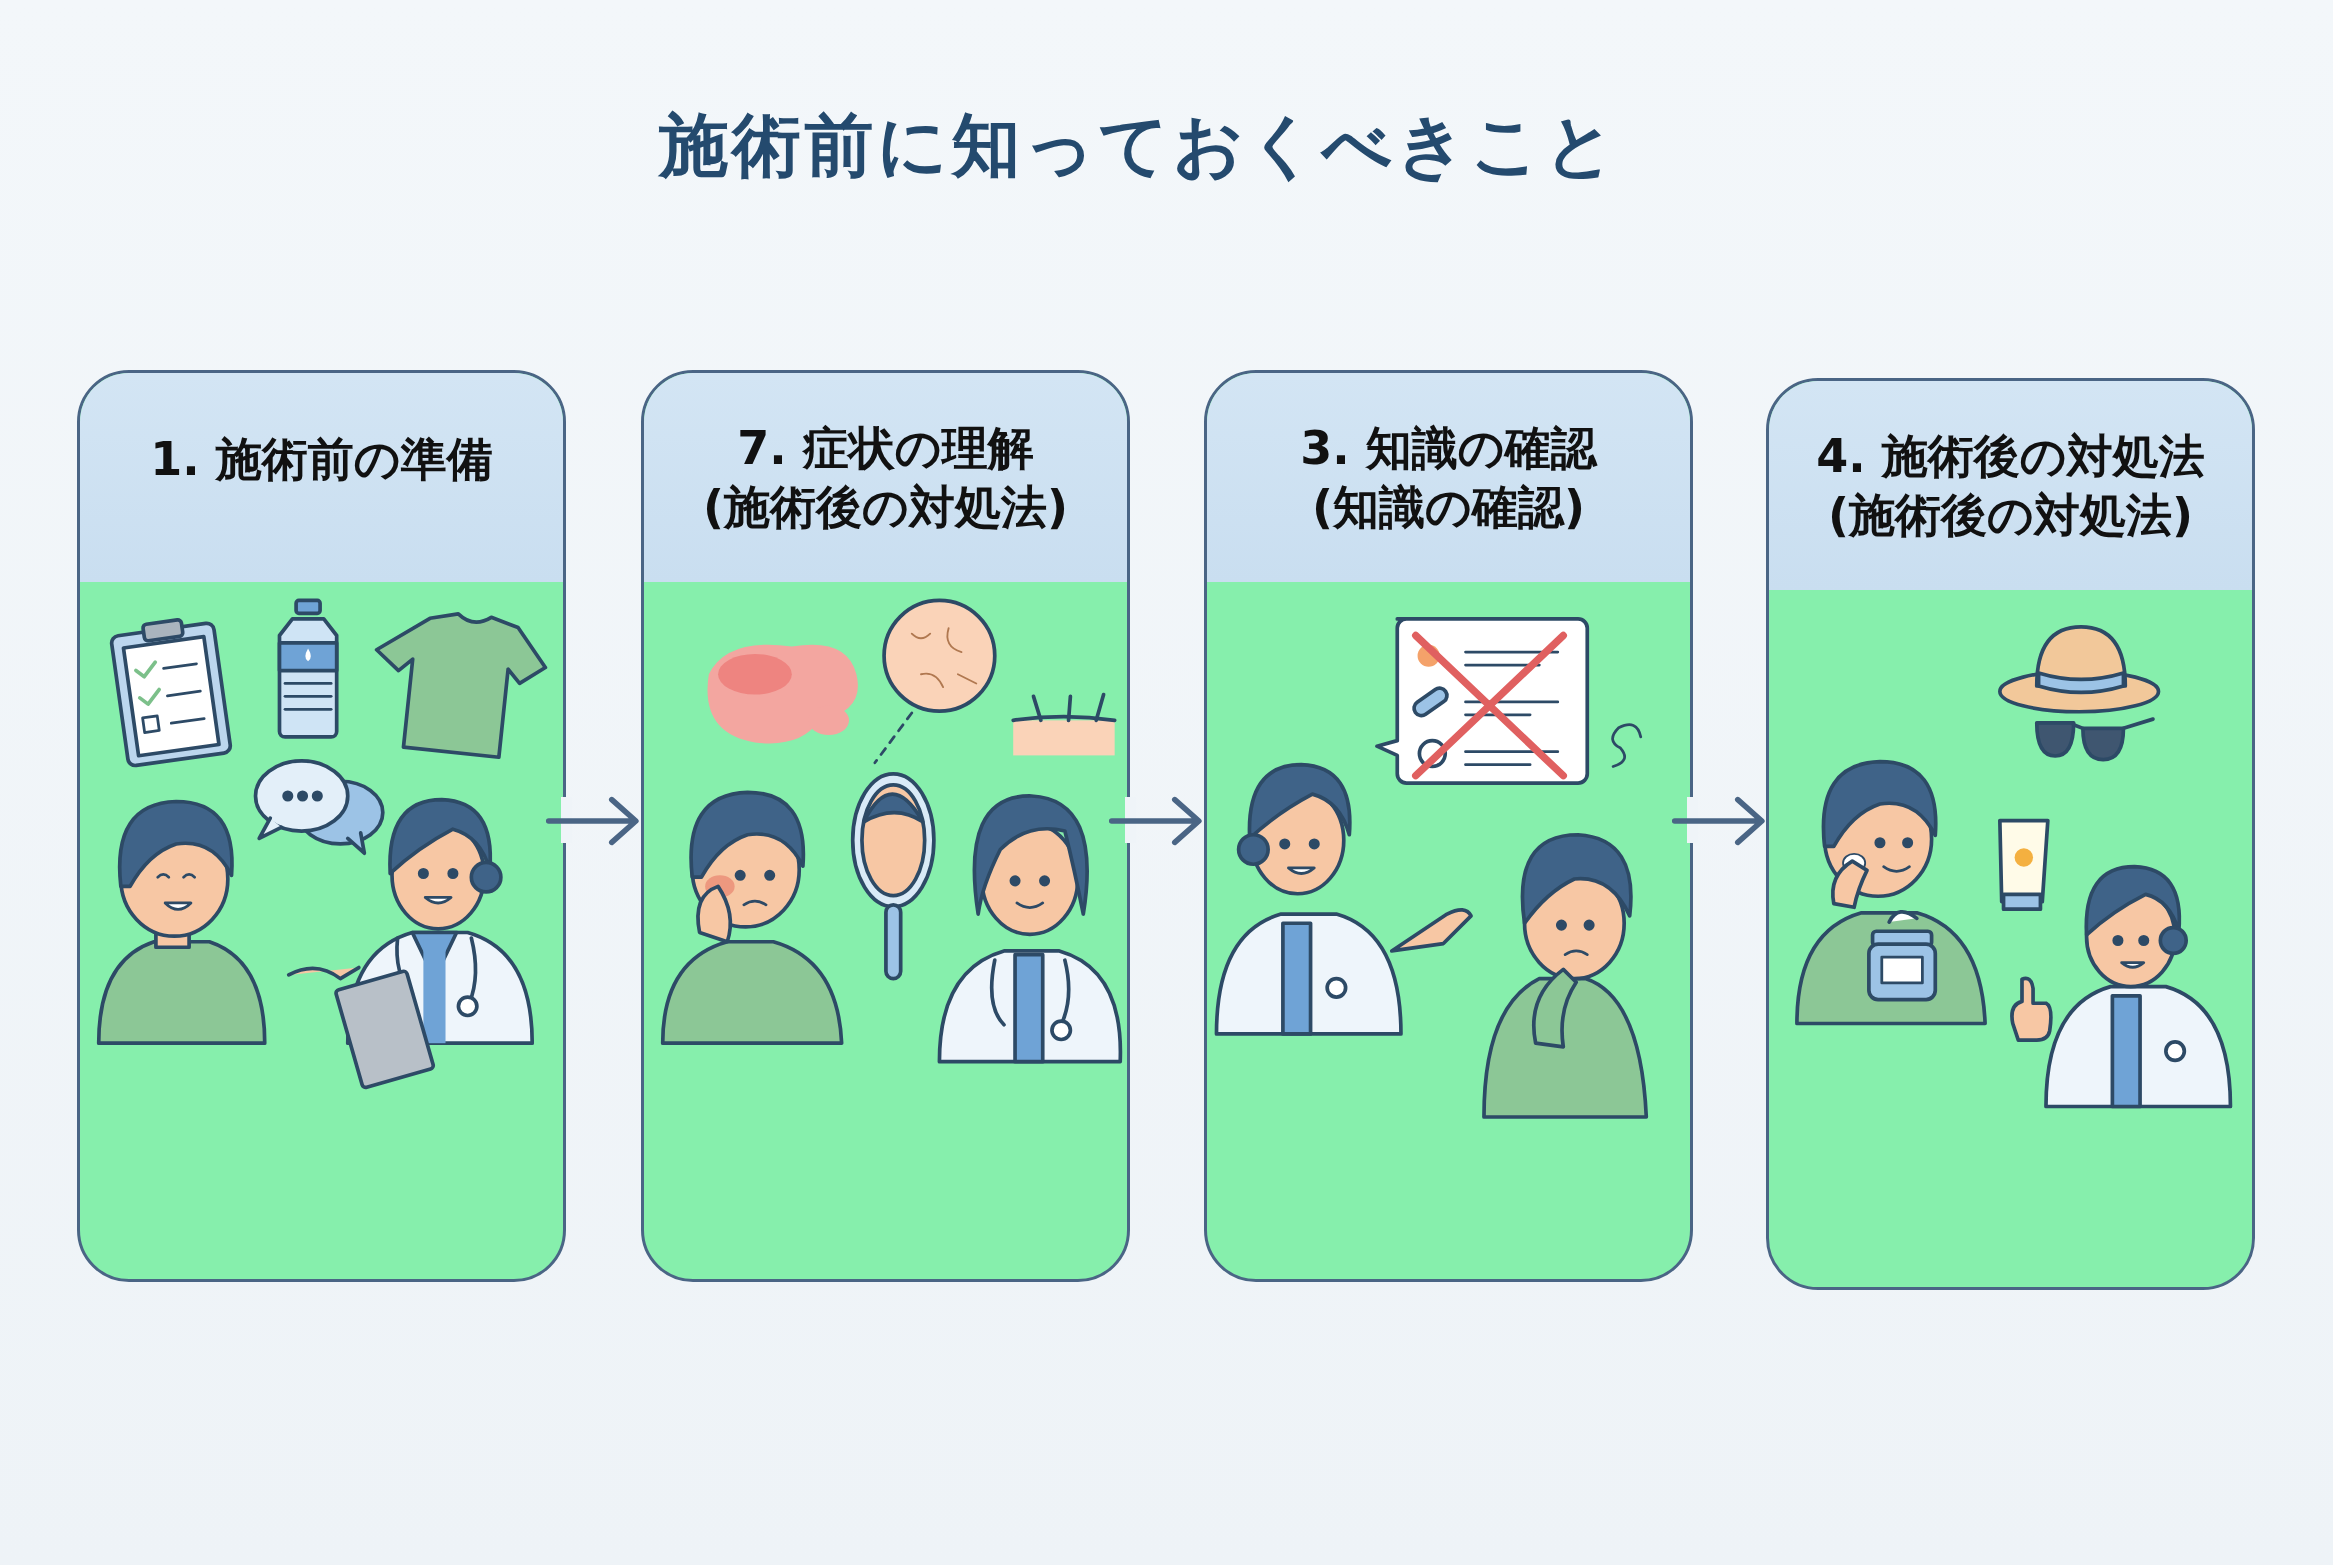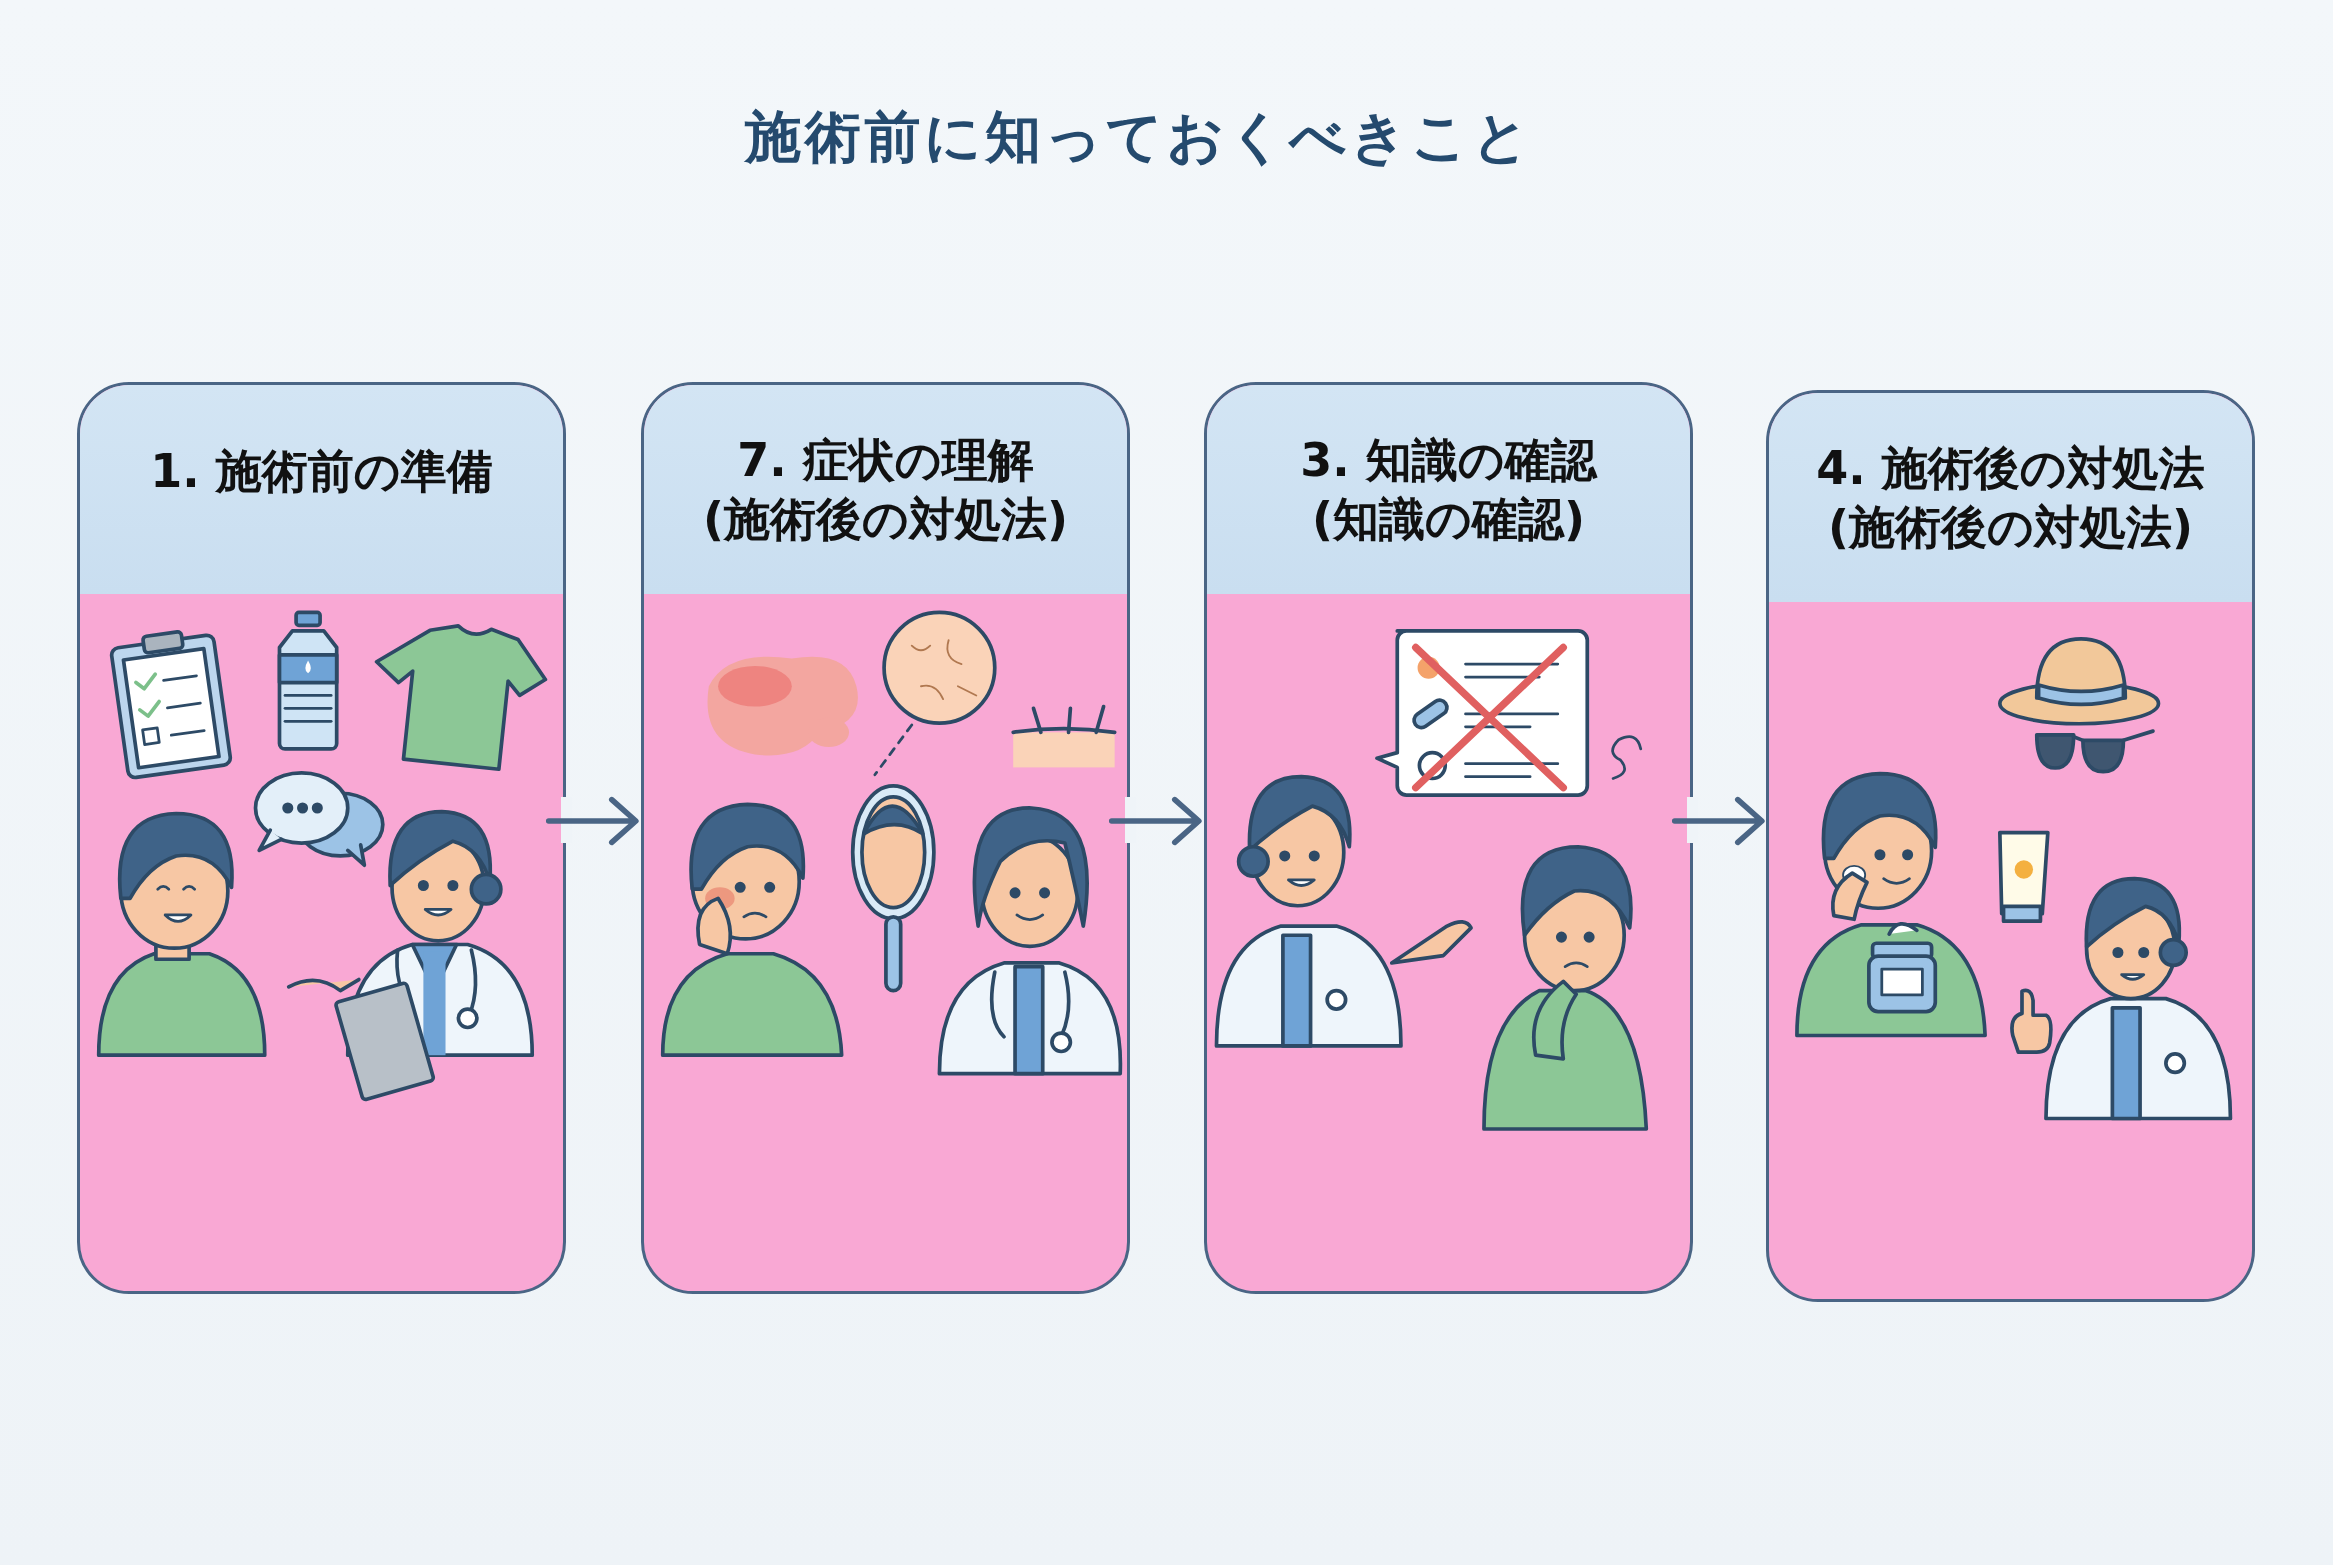--- a/index.html
+++ b/index.html
@@ -3,26 +3,26 @@
 <meta charset="utf-8">
 <style>
   html, body { margin:0; padding:0; }
   body {
     width:2333px; height:1565px; overflow:hidden; position:relative;
     background: linear-gradient(180deg,#f3f7fa 0%,#eef3f7 100%);
     font-family: "DejaVu Sans", "Liberation Sans", sans-serif;
   }
   .title {
     position:absolute; left:0; top:100px; width:2333px;
-    text-align:center; font-weight:bold; font-size:56px; letter-spacing:3.7px;
+    text-align:center; font-weight:bold; font-size:69px; letter-spacing:3.7px;
     color:#244a6e; padding-right:55px; box-sizing:border-box;
   }
   .card {
-    position:absolute; top:382px; width:489px; height:912px;
-    border:3.7px solid #4a6585; border-radius:52px; background:#f9a8d4;
+    position:absolute; top:370px; width:489px; height:912px;
+    border:3.7px solid #4a6585; border-radius:52px; background:#86efac;
     box-sizing:border-box; overflow:hidden;
   }
   .card-header {
     position:absolute; left:0; top:0; right:0; height:209px;
     background:linear-gradient(180deg,#d3e5f4 0%,#c9def0 100%);
     display:flex; align-items:center; justify-content:center; flex-direction:column;
     text-align:center; color:#111; font-weight:bold; font-size:46px; line-height:59px;
   }
   .card-header .single { margin-top:-37px; }
   .card-body { position:absolute; left:0; top:209px; right:0; bottom:0; }

